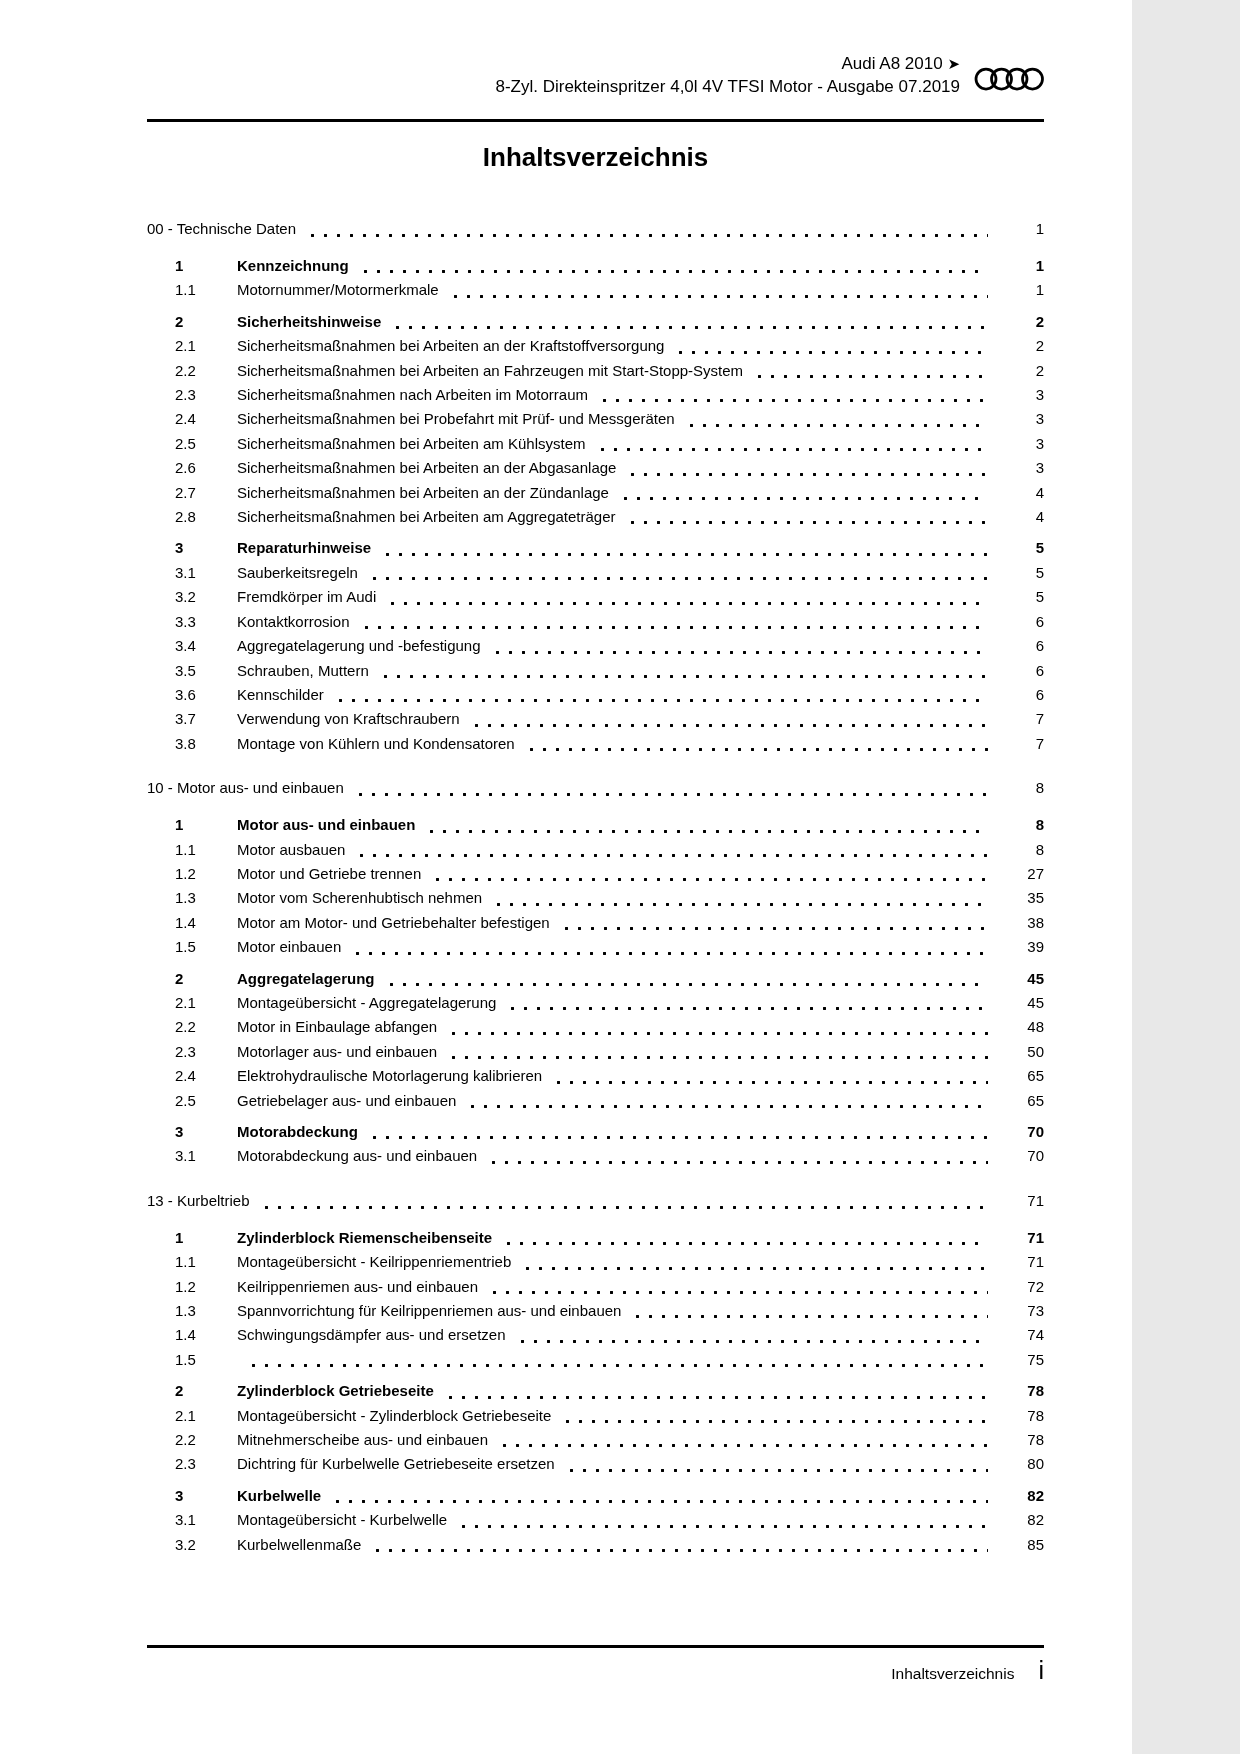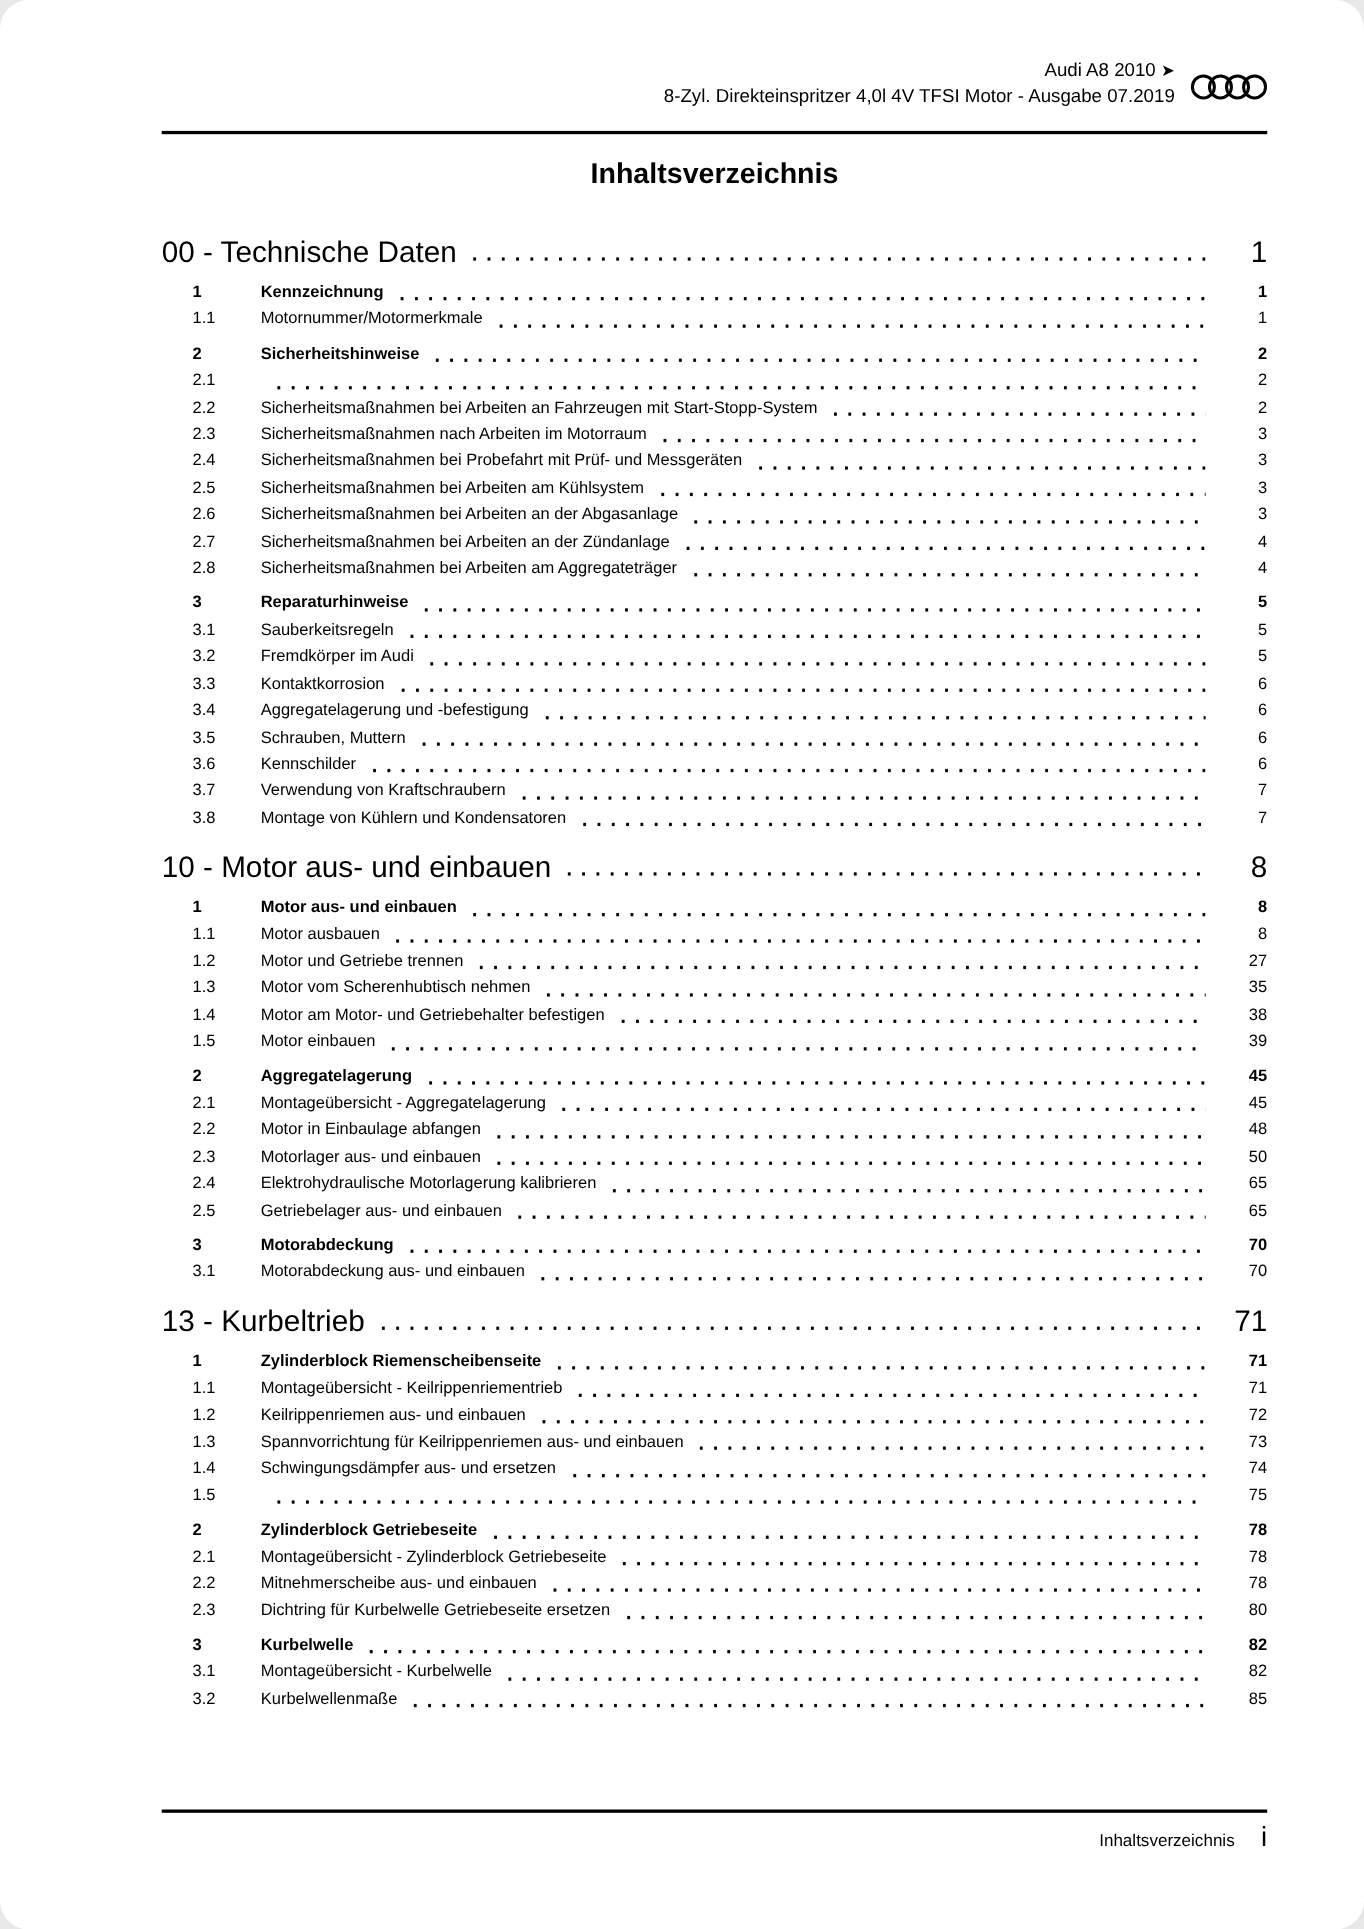--- a/index.html
+++ b/index.html
@@ -1,24 +1,23 @@
 <!DOCTYPE html>
 <html><head>
 <meta charset="utf-8">
 <style>
   html, body { margin: 0; padding: 0; background: #e8e8e8; }
   .page {
     position: relative;
-    width: 1240px;
+    width: 1132px;
     height: 1754px;
     background: #ffffff;
     color: #000;
     font-family: "Liberation Sans", sans-serif;
     overflow: hidden;
-    border-radius: 26px;
   }
   
   .header {
     position: absolute;
     top: 52px;
     left: 147px;
     right: 88px;
     display: flex;
     justify-content: flex-end;
     align-items: flex-start;
@@ -69,21 +68,21 @@
     background-size: 13px 3px;
     background-repeat: repeat-x;
     background-position: left bottom;
   }
   .page-num { flex: 0 0 auto; min-width: 46px; text-align: right; }
   
   .chapter-row {
     margin-top: 17px;
     margin-bottom: 10px;
     line-height: 30px;
-    font-size: 27px;
+    font-size: 15px;
   }
   .chapter-row:first-child { margin-top: 9px; }
   .chapter-row .dots { margin-bottom: 7px; }
   
   .entry-row { line-height: 24.4px; padding-left: 28px; }
   .entry-row.section { font-weight: bold; margin-top: 7px; }
   .entry-num { flex: 0 0 62px; }
   .entry-title { flex: 0 0 auto; max-width: 700px; text-align: center; }
   
   .footer-rule {
@@ -148,20 +147,21 @@
         <span class="page-num">1</span>
       </div>
       <div class="row entry-row section">
         <span class="entry-num">2</span>
         <span class="entry-title">Sicherheitshinweise</span>
         <span class="dots"></span>
         <span class="page-num">2</span>
       </div>
       <div class="row entry-row sub">
         <span class="entry-num">2.1</span>
+        <span class="entry-title">Sicherheitsmaßnahmen bei Arbeiten an der Kraftstoffversorgung</span>
         <span class="dots"></span>
         <span class="page-num">2</span>
       </div>
       <div class="row entry-row sub">
         <span class="entry-num">2.2</span>
         <span class="entry-title">Sicherheitsmaßnahmen bei Arbeiten an Fahrzeugen mit Start-Stopp-System</span>
         <span class="dots"></span>
         <span class="page-num">2</span>
       </div>
       <div class="row entry-row sub">

